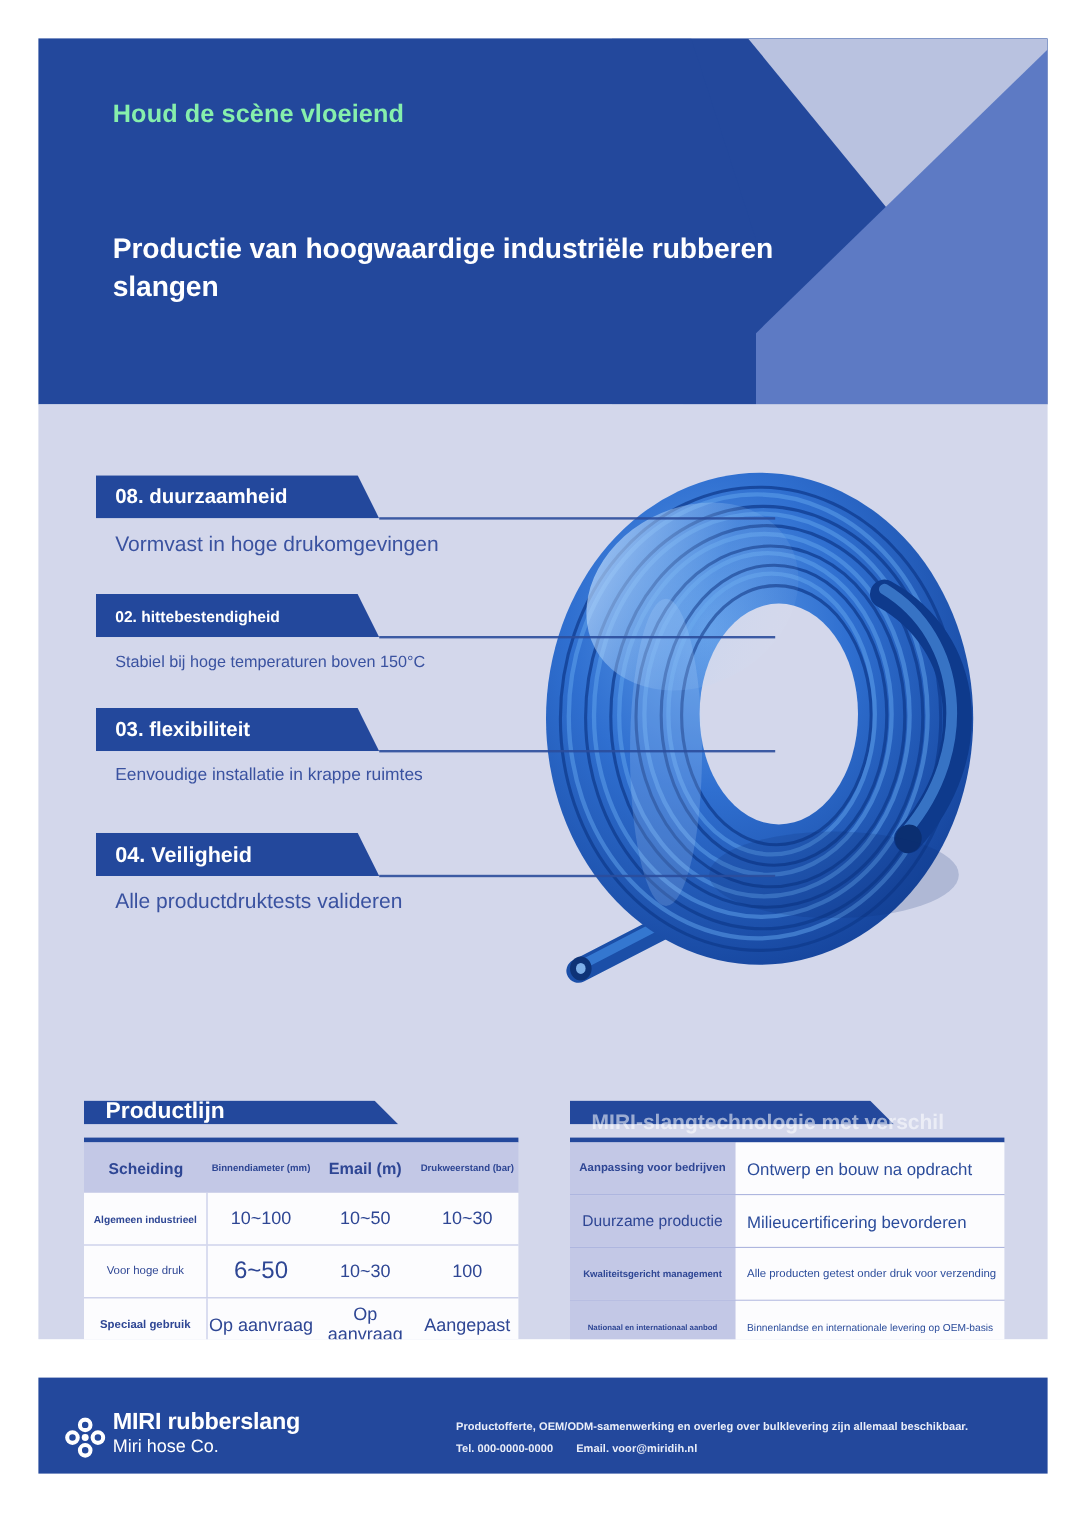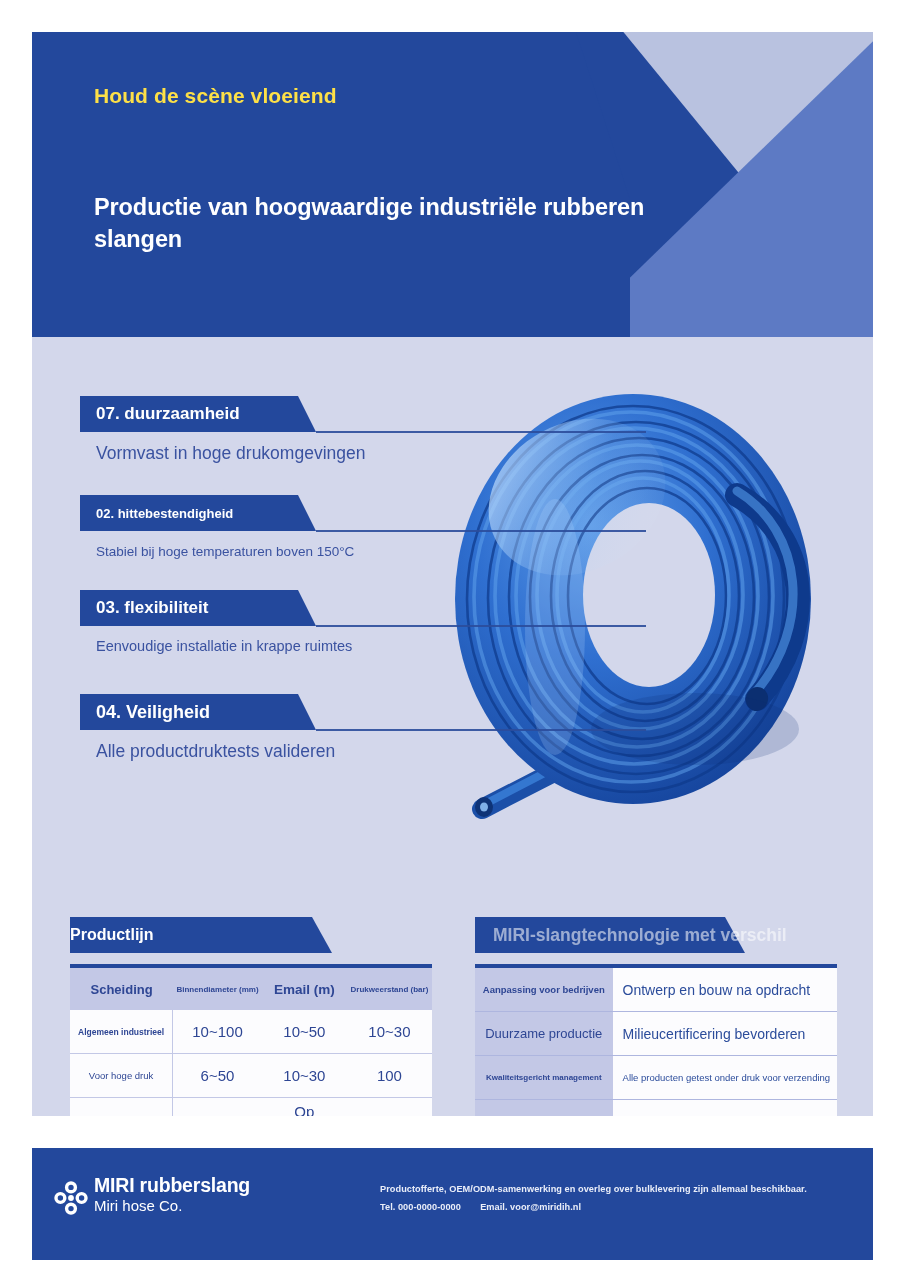--- a/index.html
+++ b/index.html
@@ -27,21 +27,21 @@
     background:#5D7AC4;
     clip-path:polygon(100% 3%, 100% 100%, 5% 100%);
   }
   .hdr-wedge{
     position:absolute;right:243px;top:0;width:120px;height:305px;
     background:#23489C;
     clip-path:polygon(0 0, 55% 0, 100% 55%, 100% 100%, 0 100%);
   }
   .eyebrow{
     position:absolute;left:62px;top:52px;
-    color:#fde047;font-size:21px;font-weight:700;letter-spacing:.1px;
+    color:#86efac;font-size:21px;font-weight:700;letter-spacing:.1px;
   }
   .headline{
     position:absolute;left:62px;top:160px;width:560px;
     color:#ffffff;font-size:23.5px;font-weight:700;line-height:1.35;
     letter-spacing:-.1px;
   }
 
   
   .body-panel{
     position:absolute;left:32px;top:337px;width:841px;height:779px;
@@ -66,24 +66,24 @@
   .tag span{white-space:nowrap;}
   .feat-desc{
     color:#3A52A0;margin-top:11px;margin-left:16px;white-space:nowrap;
   }
   .conn{
     position:absolute;height:1.5px;background:#2B4C9B;opacity:.9;
   }
 
   
   .sec-tag{
-    position:relative;height:36px;background:#23489C;color:#fff;
-    display:flex;align-items:center;box-sizing:border-box;
+    position:relative;height:20px;background:#23489C;color:#fff;
+    display:flex;align-items:center;padding-left:18px;box-sizing:border-box;
     clip-path:polygon(0 0, calc(100% - 20px) 0, 100% 100%, 0 100%);
-    font-size:16px;font-weight:700;
+    font-size:19px;font-weight:700;
   }
   .sec-tag-overflow{
     position:absolute;left:18px;top:0;height:36px;
     display:flex;align-items:center;
     font-size:17.5px;font-weight:700;color:#ffffff;opacity:.55;
     white-space:nowrap;pointer-events:none;
   }
 
   
   .tbl-left{
@@ -125,21 +125,21 @@
     display:flex;align-items:center;justify-content:center;
     text-align:left;padding:0 4px;box-sizing:border-box;
   }
   .tr-v{
     width:62%;background:#FCFCFE;color:#2B4C9B;
     display:flex;align-items:center;padding-left:10px;box-sizing:border-box;
   }
 
   
   .footer{
-    position:absolute;left:32px;top:1148px;width:841px;height:112px;
+    position:absolute;left:32px;top:1148px;width:841px;height:80px;
     background:#23489C;
   }
   .logo-mark{position:absolute;left:22px;top:33px;width:34px;height:34px;}
   .logo-mark svg{display:block;}
   .brand{position:absolute;left:62px;top:26px;}
   .brand-name{color:#fff;font-size:19.5px;font-weight:700;letter-spacing:-.2px;}
   .brand-sub{color:#fff;font-size:15px;font-weight:400;margin-top:0;}
   .contact{position:absolute;left:348px;top:36px;color:#EAEEF9;}
   .contact-line1{font-size:9.2px;font-weight:700;letter-spacing:.05px;}
   .contact-line2{font-size:9.2px;font-weight:700;margin-top:8px;letter-spacing:.05px;}
@@ -210,21 +210,21 @@
         <ellipse cx="320" cy="322" rx="11" ry="12" fill="#0B2F71" transform="rotate(18 320 322)"></ellipse>
 
         <ellipse cx="140" cy="120" rx="92" ry="74" fill="url(#sheenG)" transform="rotate(-28 140 120)"></ellipse>
         <ellipse cx="118" cy="250" rx="30" ry="128" fill="#bcdcff" opacity=".2"></ellipse>
         <ellipse cx="258" cy="352" rx="104" ry="36" fill="#0C2F72" opacity=".18"></ellipse>
       </svg>
     </div>
 
     <div class="feat" style="top:59px;width:236px;">
       <div class="tag" style="font-size:17px;font-weight:700;">
-        <span>07. duurzaamheid</span>
+        <span>08. duurzaamheid</span>
       </div>
       <div class="feat-desc" style="font-size:17.5px;">Vormvast in hoge drukomgevingen</div>
     </div>
     <div class="conn" style="left:284px;top:94px;width:330px;"></div>
 
     <div class="feat" style="top:158px;width:236px;">
       <div class="tag" style="font-size:13px;font-weight:700;">
         <span>02. hittebestendigheid</span>
       </div>
       <div class="feat-desc" style="font-size:13.5px;margin-top:13px;">Stabiel bij hoge temperaturen boven 150°C</div>
@@ -260,21 +260,21 @@
       </div>
       <div class="tl-body">
         <div class="tl-row">
           <div class="c0" style="font-size:8.5px;font-weight:700;">Algemeen industrieel</div>
           <div class="c1" style="font-size:15px;">10~100</div>
           <div class="c2" style="font-size:15px;">10~50</div>
           <div class="c3" style="font-size:15px;">10~30</div>
         </div>
         <div class="tl-row">
           <div class="c0" style="font-size:9.5px;font-weight:400;">Voor hoge druk</div>
-          <div class="c1" style="font-size:15px;">6~50</div>
+          <div class="c1" style="font-size:20px;">6~50</div>
           <div class="c2" style="font-size:15px;">10~30</div>
           <div class="c3" style="font-size:15px;">100</div>
         </div>
         <div class="tl-row">
           <div class="c0" style="font-size:9.5px;font-weight:700;">Speciaal gebruik</div>
           <div class="c1" style="font-size:15px;">Op aanvraag</div>
           <div class="c2" style="font-size:15px;">Op aanvraag</div>
           <div class="c3" style="font-size:15px;">Aangepast</div>
         </div>
       </div>

